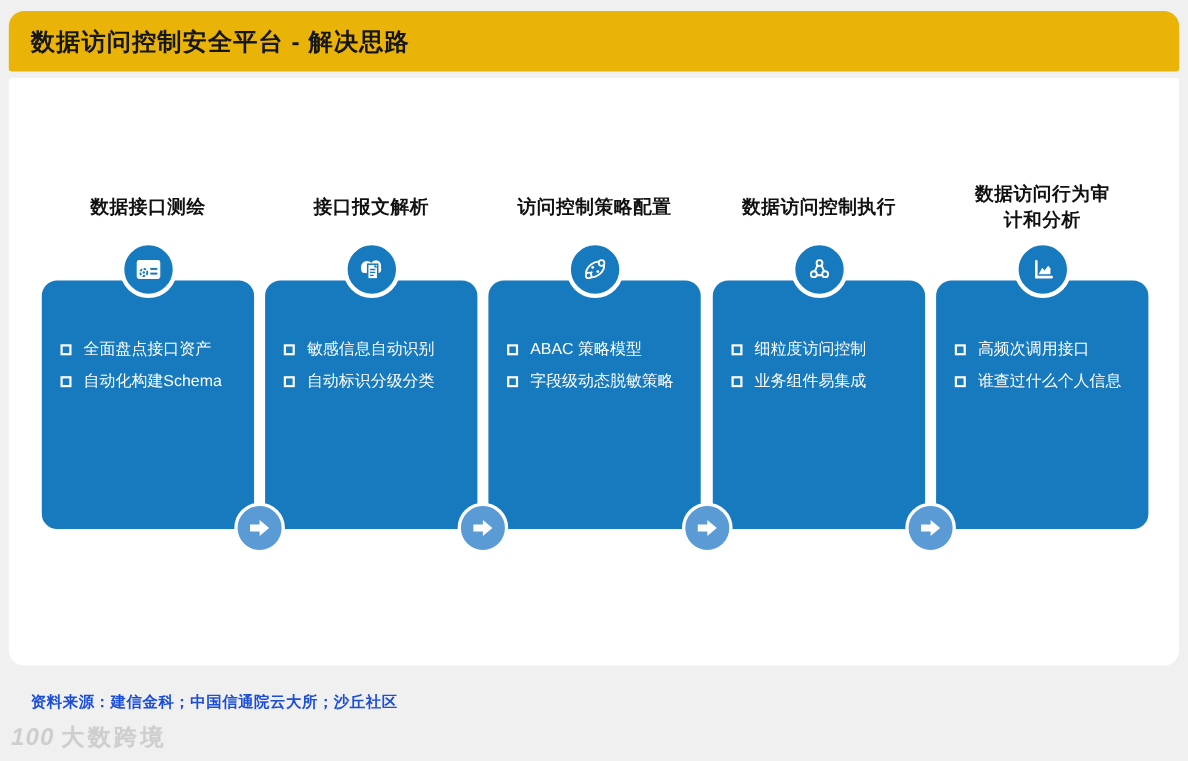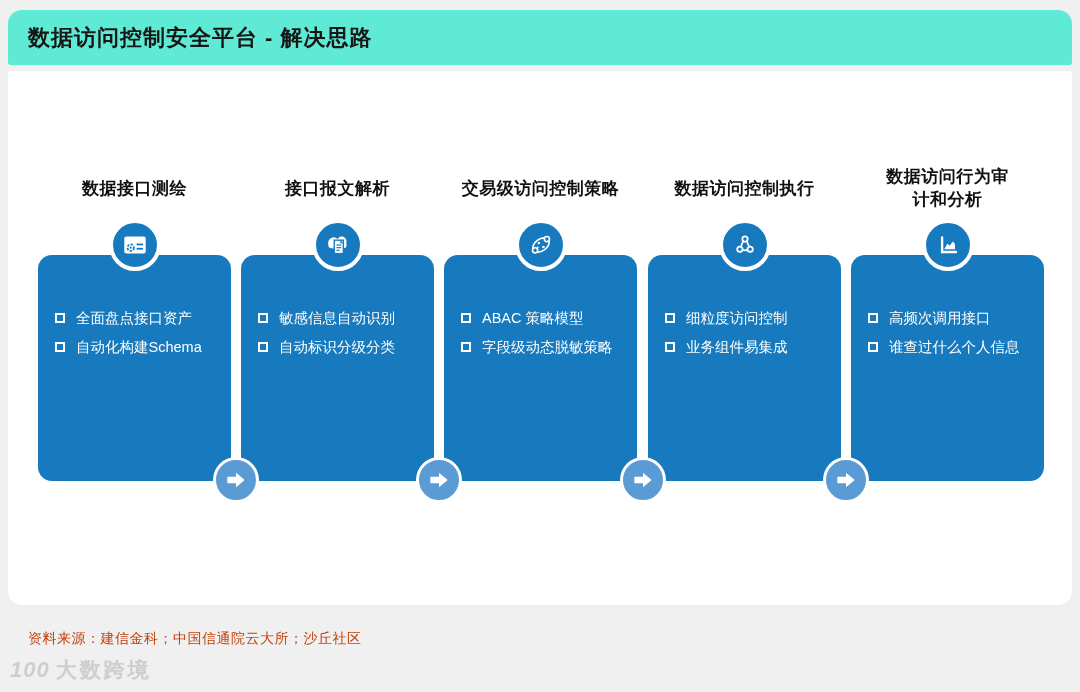--- a/index.html
+++ b/index.html
@@ -5,21 +5,21 @@
   * { margin: 0; padding: 0; box-sizing: border-box; }
   html, body { width: 1080px; height: 692px; }
   body {
     font-family: "Liberation Sans", "DejaVu Sans", sans-serif;
     background: #f0f0f1;
     position: relative;
     overflow: hidden;
   }
   .title-card {
     position: absolute; left: 8px; top: 10px; width: 1064px; height: 55px;
-    background: #5eead4; border-radius: 14px 14px 3px 3px;
+    background: #eab308; border-radius: 14px 14px 3px 3px;
     display: flex; align-items: center;
   }
   .page-title {
     font-size: 22px; font-weight: 700; color: #161616;
     padding-left: 20px; letter-spacing: 1px;
   }
   .content-card {
     position: absolute; left: 8px; top: 71px; width: 1064px; height: 534px;
     background: #ffffff; border-radius: 3px 3px 14px 14px;
   }
@@ -60,21 +60,21 @@
     background: #5b9bd5; border: 3px solid #ffffff; border-radius: 50%;
     display: flex; align-items: center; justify-content: center;
     z-index: 4;
   }
   .arrow-0 { left: 213px; }
   .arrow-1 { left: 416px; }
   .arrow-2 { left: 620px; }
   .arrow-3 { left: 823px; }
   .source-line {
     position: absolute; left: 28px; top: 630px;
-    font-size: 14px; color: #c2410c; letter-spacing: 0.5px;
+    font-size: 14px; color: #1d4ed8; letter-spacing: 0.5px; font-weight: bold;
   }
   .watermark {
     position: absolute; left: 10px; top: 656px;
     display: flex; align-items: center; gap: 6px;
     color: #c9c9c9; opacity: 0.85; user-select: none;
   }
   .wm-logo {
     font-size: 22px; font-weight: 700; letter-spacing: 1px;
     font-style: italic;
   }
@@ -139,21 +139,21 @@
         </li>
       <li>
           <span class="sq"></span>
           <span>自动标识分级分类</span>
         </li>
     </ul>
   </div>
 </section>
 
 <section class="col col-2">
-  <h2 class="col-title">交易级访问控制策略</h2>
+  <h2 class="col-title">访问控制策略配置</h2>
   <div class="icon-badge">
     <svg width="30" height="30" viewBox="0 0 28 28">
       <ellipse cx="14" cy="14" rx="8.5" ry="5.5" transform="rotate(-35 14 14)" fill="none" stroke="#ffffff" stroke-width="1.6"></ellipse>
       <circle cx="19.5" cy="8.5" r="2.4" fill="#1779be" stroke="#ffffff" stroke-width="1.5"></circle>
       <circle cx="8.5" cy="19" r="2.4" fill="#1779be" stroke="#ffffff" stroke-width="1.5"></circle>
       <circle cx="12" cy="12.2" r="1.2" fill="#ffffff"></circle>
       <circle cx="16.3" cy="15.8" r="1.2" fill="#ffffff"></circle>
       <circle cx="11" cy="16.3" r="0.9" fill="#ffffff"></circle>
     </svg>
   </div>

